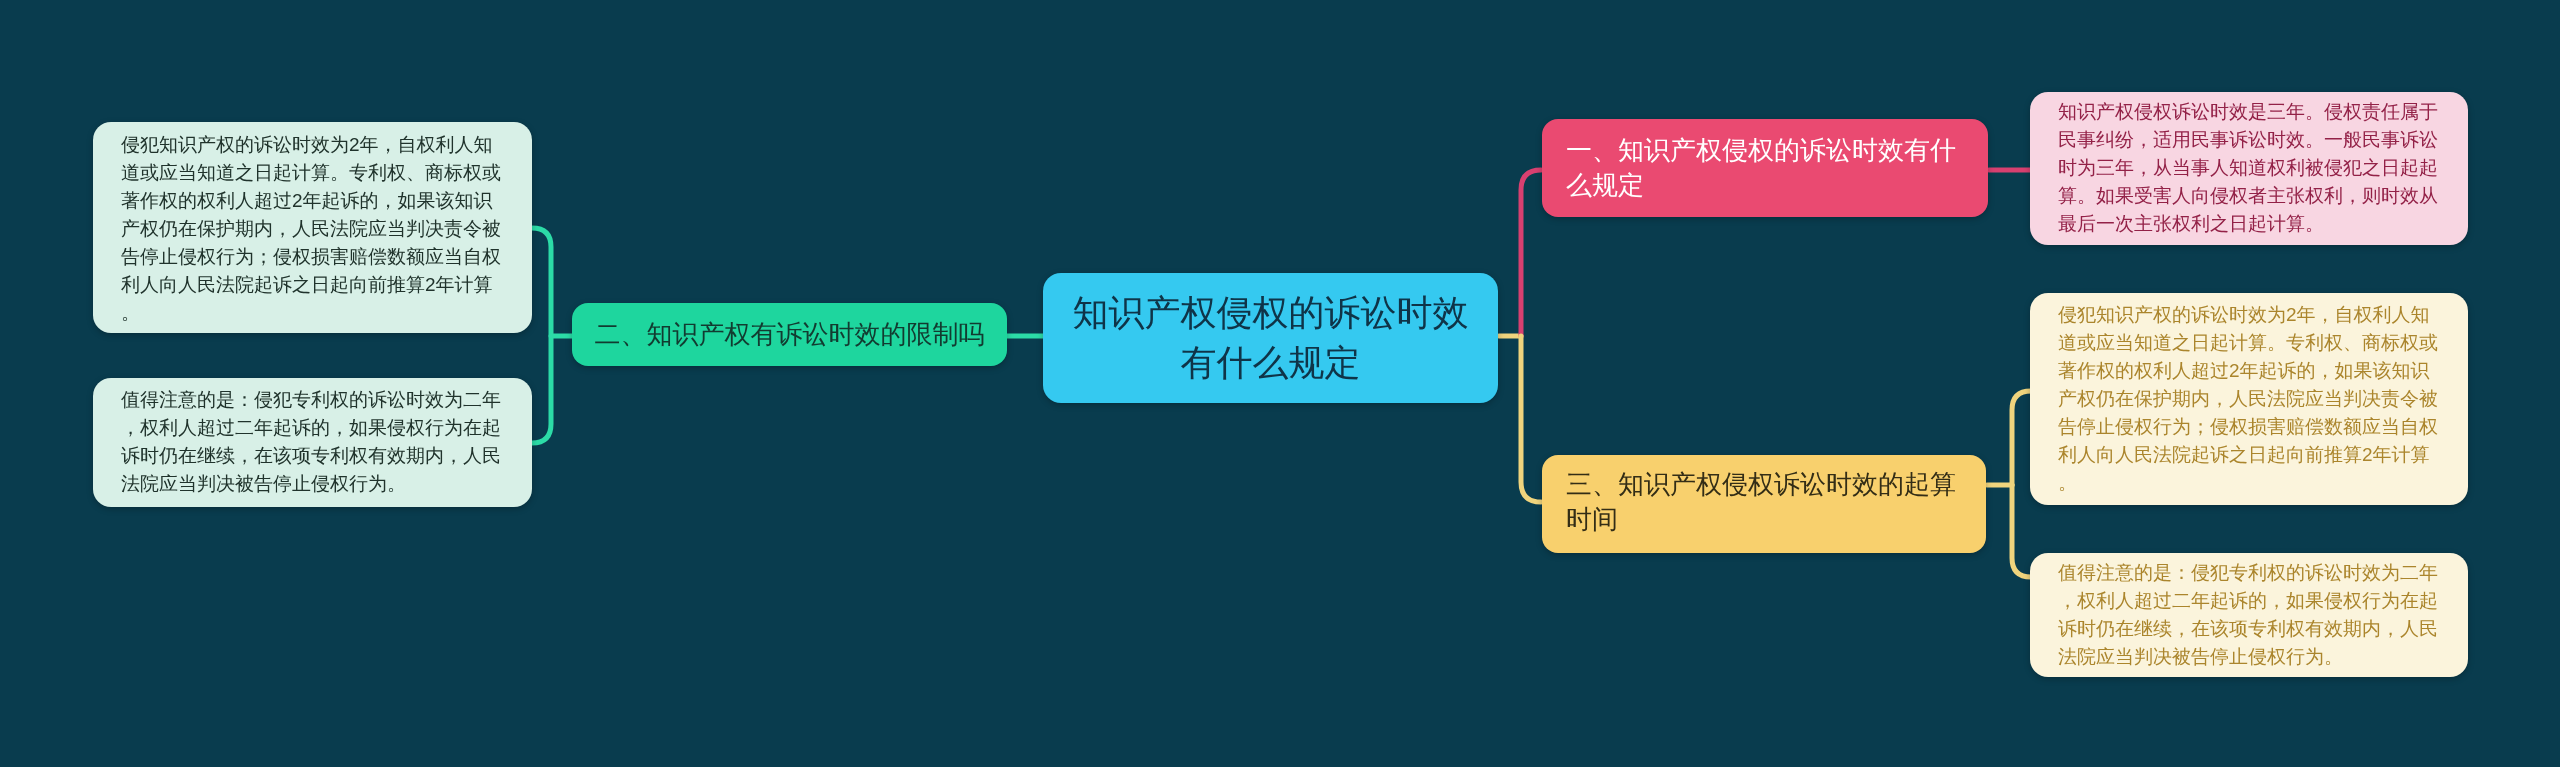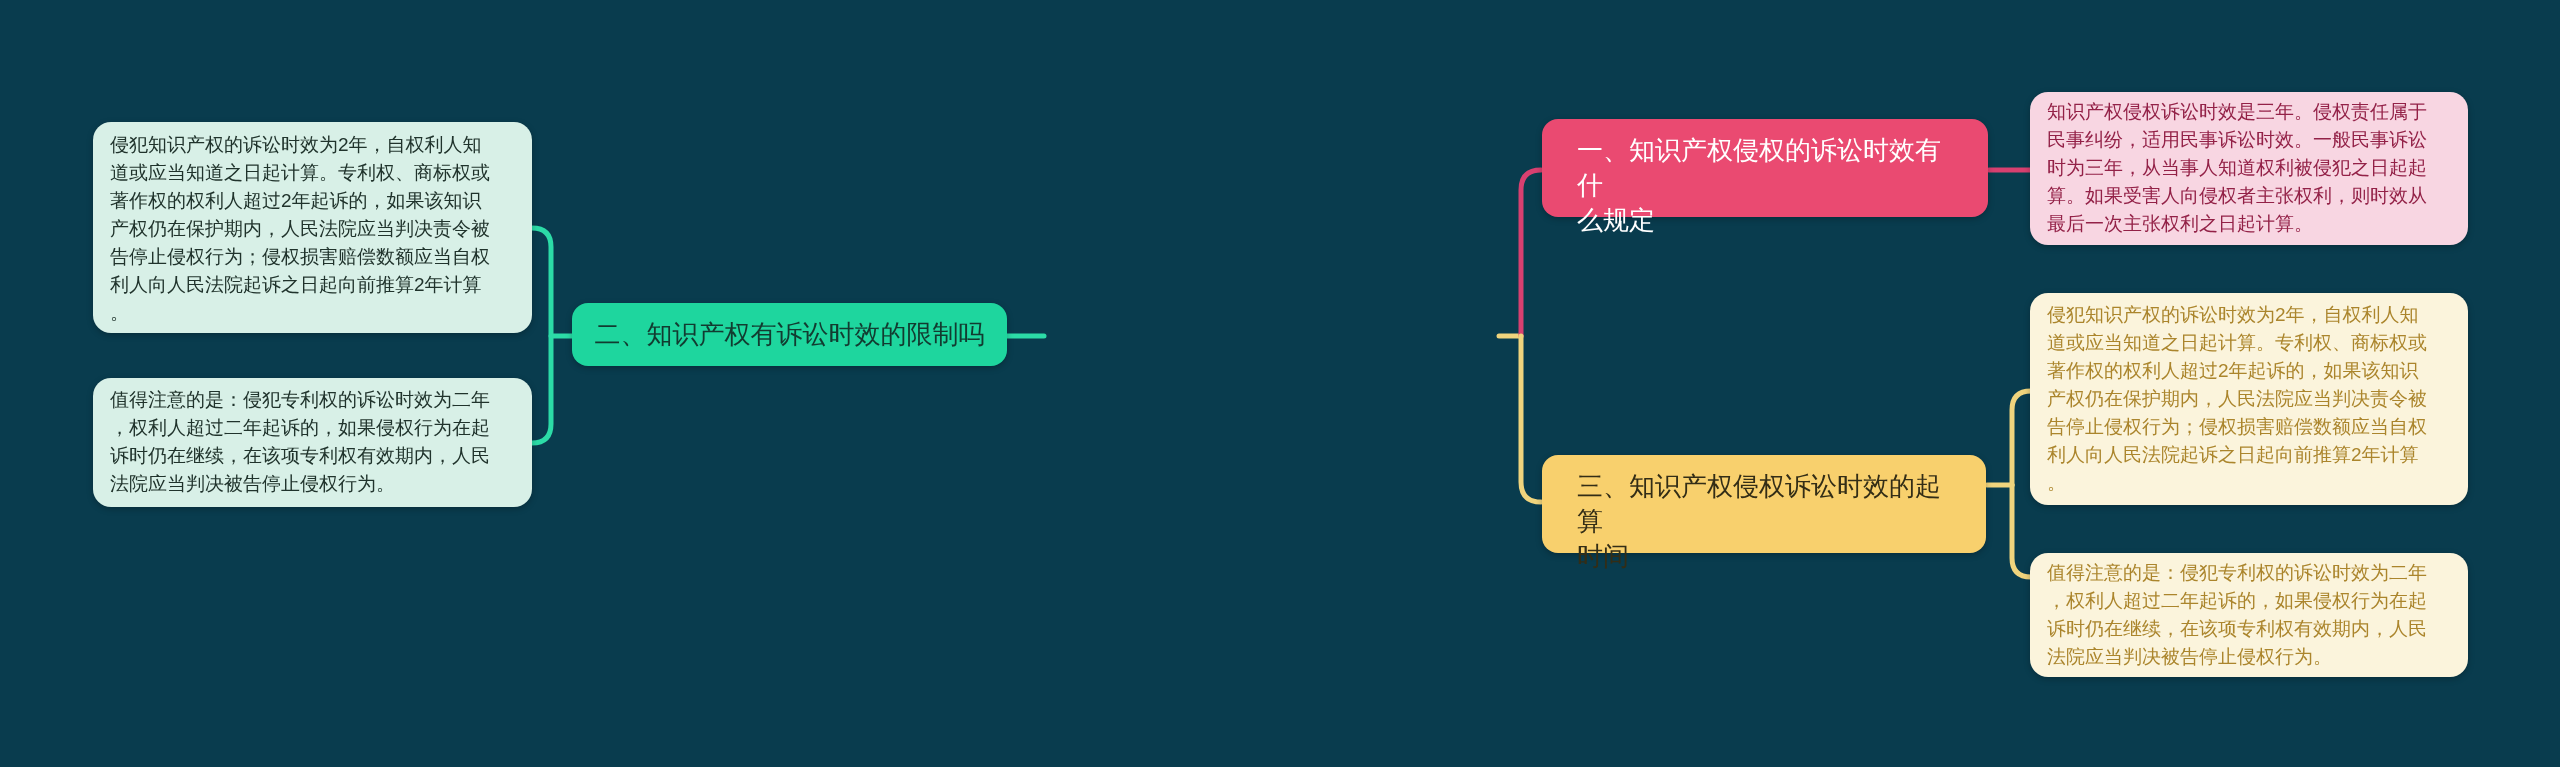--- a/index.html
+++ b/index.html
@@ -29,27 +29,27 @@
   .node {
     position: absolute;
     box-sizing: border-box;
     border-radius: 18px;
     box-shadow: 0 2px 6px rgba(0,0,0,0.25);
     white-space: pre-line;
   }
   .detail {
     font-size: 19px;
     line-height: 28px;
-    padding: 8px 17px;
+    padding: 8px 28px;
     text-align: left;
   }
   .branch-label {
     font-size: 26px;
     line-height: 35px;
-    padding: 14px 35px;
+    padding: 14px 24px;
     border-radius: 16px;
   }
   .node-left-1   { left: 93px;   top: 122px; width: 439px; height: 211px; padding-top: 9px; }
   .node-left-2   { left: 93px;   top: 378px; width: 439px; height: 129px; }
   .node-branch2  { left: 572px;  top: 303px; width: 435px; height: 63px;
                    display: flex; align-items: center; justify-content: center;
                    padding: 0 22px; }
   .node-root     { left: 1043px; top: 273px; width: 455px; height: 130px;
                    font-size: 36px; line-height: 50px; text-align: center;
                    padding-top: 15px; font-weight: 400; }
@@ -89,25 +89,27 @@
 利人向人民法院起诉之日起向前推算2年计算
 。</div>
 
   <div class="node detail node-left-2" style="background-color: rgb(216, 240, 231); color: rgb(32, 51, 44);">值得注意的是：侵犯专利权的诉讼时效为二年
 ，权利人超过二年起诉的，如果侵权行为在起
 诉时仍在继续，在该项专利权有效期内，人民
 法院应当判决被告停止侵权行为。</div>
 
   <div class="node branch-label node-branch2" style="background-color: rgb(30, 214, 158); color: rgb(18, 59, 48);">二、知识产权有诉讼时效的限制吗</div>
 
+  <div class="node node-root" style="background-color: rgb(53, 201, 240); color: rgb(15, 52, 72);">知识产权侵权的诉讼时效
+有什么规定</div>
 
   <div class="node branch-label node-branch1" style="background-color: rgb(234, 74, 113); color: rgb(255, 255, 255);">一、知识产权侵权的诉讼时效有什
 么规定</div>
 
-  <div class="node branch-label node-branch3" style="background-color: rgb(248, 208, 109); color: rgb(51, 45, 22);">三、知识产权侵权诉讼时效的起算
+  <div class="node branch-label node-branch3" style="background-color: rgb(248, 208, 109); color: rgb(51, 45, 22); font-family: Liberation Mono, monospace;">三、知识产权侵权诉讼时效的起算
 时间</div>
 
   <div class="node detail node-right-1" style="background-color: rgb(248, 214, 226); color: rgb(147, 33, 71);">知识产权侵权诉讼时效是三年。侵权责任属于
 民事纠纷，适用民事诉讼时效。一般民事诉讼
 时为三年，从当事人知道权利被侵犯之日起起
 算。如果受害人向侵权者主张权利，则时效从
 最后一次主张权利之日起计算。</div>
 
   <div class="node detail node-right-2" style="background-color: rgb(251, 244, 220); color: rgb(171, 133, 44);">侵犯知识产权的诉讼时效为2年，自权利人知
 道或应当知道之日起计算。专利权、商标权或

